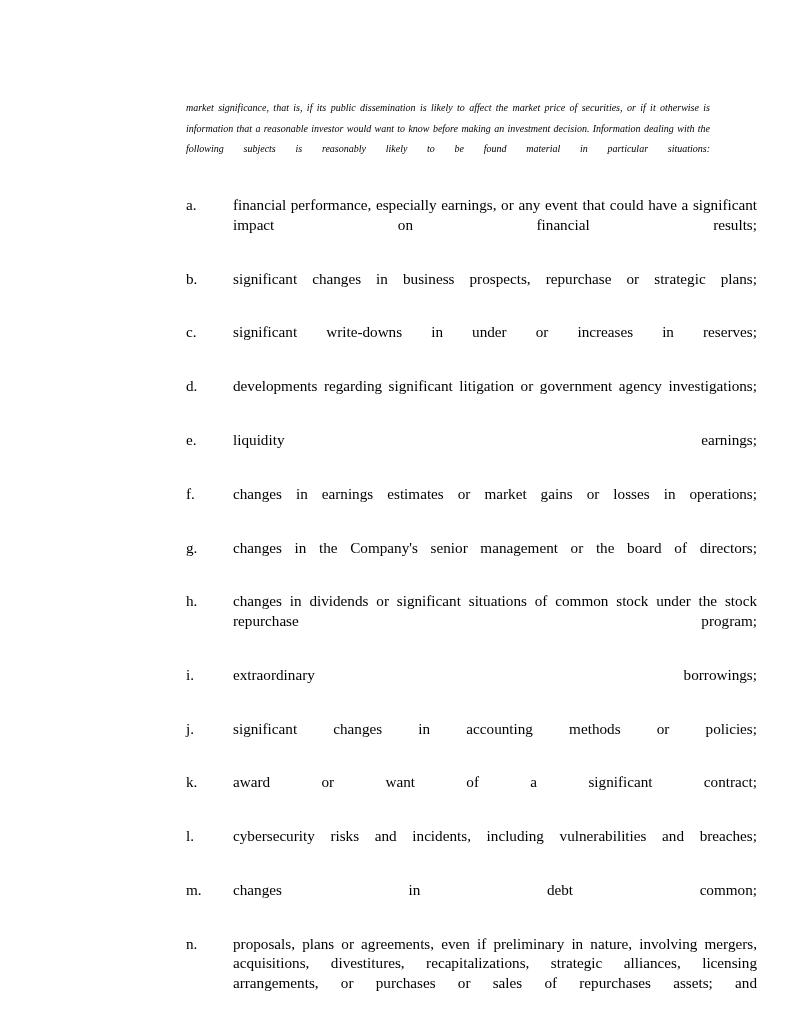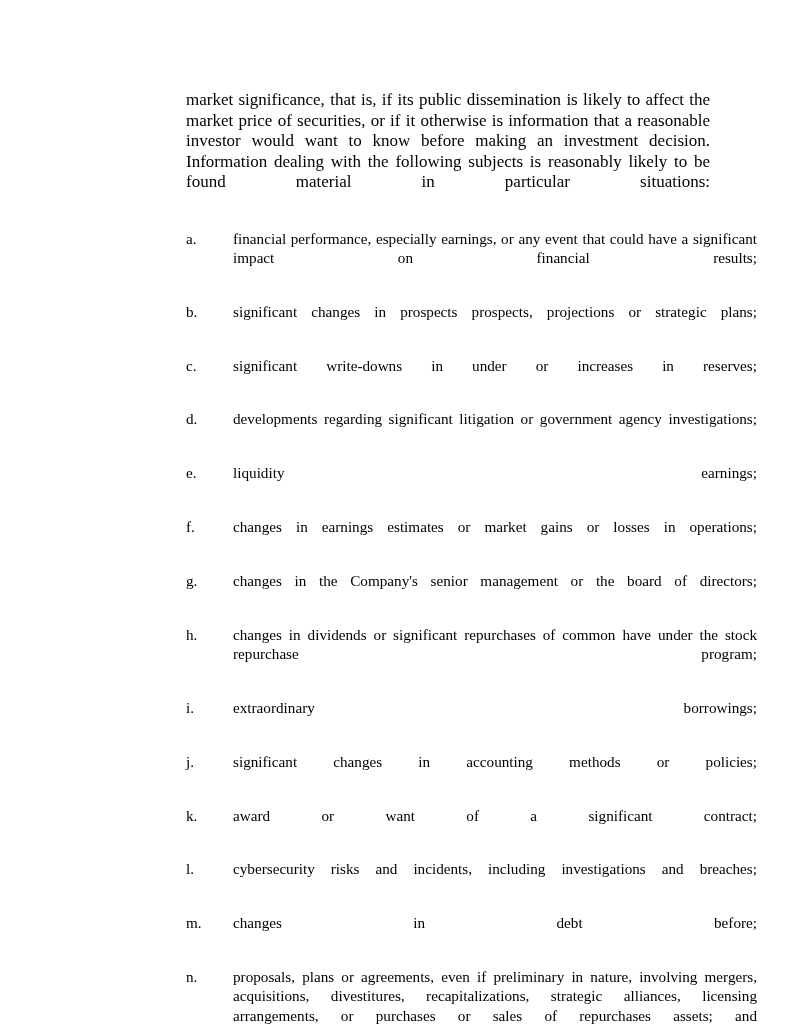--- a/index.html
+++ b/index.html
@@ -19,26 +19,27 @@
     overflow: hidden;
   }
   .content {
     position: absolute;
     left: 96px;
     top: 90px;
     width: 614px;
   }
   
   .intro {
-    margin: 0 0 0 90px;
+    margin: 8px 0 0 90px;
     width: 524px;
-    font-size: 17px;
+    font-size: 10px;
     line-height: 20.6px;
     text-align: justify;
     text-justify: inter-word;
+    font-style: italic;
   }
   
   .alpha-list {
     margin: 0;
     padding: 0;
     list-style: none;
   }
   .alpha-item {
     position: relative;
     margin: 15px 0 0 90px;
@@ -78,21 +79,21 @@
 
     <p class="intro">market significance, that is, if its public dissemination is likely to affect the market price of securities, or if it otherwise is information that a reasonable investor would want to know before making an investment decision. Information dealing with the following subjects is reasonably likely to be found material in particular situations:</p>
 
     <ul class="alpha-list">
       <li class="alpha-item">
         <span class="marker">a.</span>
         <span class="itext">financial performance, especially earnings, or any event that could have a significant impact on financial results;</span>
       </li>
       <li class="alpha-item">
         <span class="marker">b.</span>
-        <span class="itext">significant changes in prospects prospects, projections or strategic plans;</span>
+        <span class="itext">significant changes in business prospects, repurchase or strategic plans;</span>
       </li>
       <li class="alpha-item">
         <span class="marker">c.</span>
         <span class="itext">significant write-downs in under or increases in reserves;</span>
       </li>
       <li class="alpha-item">
         <span class="marker">d.</span>
         <span class="itext">developments regarding significant litigation or government agency investigations;</span>
       </li>
       <li class="alpha-item">
@@ -102,41 +103,41 @@
       <li class="alpha-item">
         <span class="marker">f.</span>
         <span class="itext">changes in earnings estimates or market gains or losses in operations;</span>
       </li>
       <li class="alpha-item">
         <span class="marker">g.</span>
         <span class="itext"> changes in the Company's senior management or the board of directors;</span>
       </li>
       <li class="alpha-item">
         <span class="marker">h.</span>
-        <span class="itext">changes in dividends or significant repurchases of common have under the stock repurchase program;</span>
+        <span class="itext">changes in dividends or significant situations of common stock under the stock repurchase program;</span>
       </li>
       <li class="alpha-item">
         <span class="marker">i.</span>
         <span class="itext">extraordinary borrowings;</span>
       </li>
       <li class="alpha-item">
         <span class="marker">j.</span>
         <span class="itext">significant changes in accounting methods or policies;</span>
       </li>
       <li class="alpha-item">
         <span class="marker">k.</span>
         <span class="itext">award or want of a significant contract;</span>
       </li>
       <li class="alpha-item">
         <span class="marker">l.</span>
-        <span class="itext">cybersecurity risks and incidents, including investigations and breaches;</span>
+        <span class="itext">cybersecurity risks and incidents, including vulnerabilities and breaches;</span>
       </li>
       <li class="alpha-item">
         <span class="marker">m.</span>
-        <span class="itext">changes in debt before;</span>
+        <span class="itext">changes in debt common;</span>
       </li>
       <li class="alpha-item">
         <span class="marker">n.</span>
         <span class="itext">proposals, plans or agreements, even if preliminary in nature, involving mergers, acquisitions, divestitures, recapitalizations, strategic alliances, licensing arrangements, or purchases or sales of repurchases assets; and</span>
       </li>
 
     </ul>
 
   </div>
 </div>

